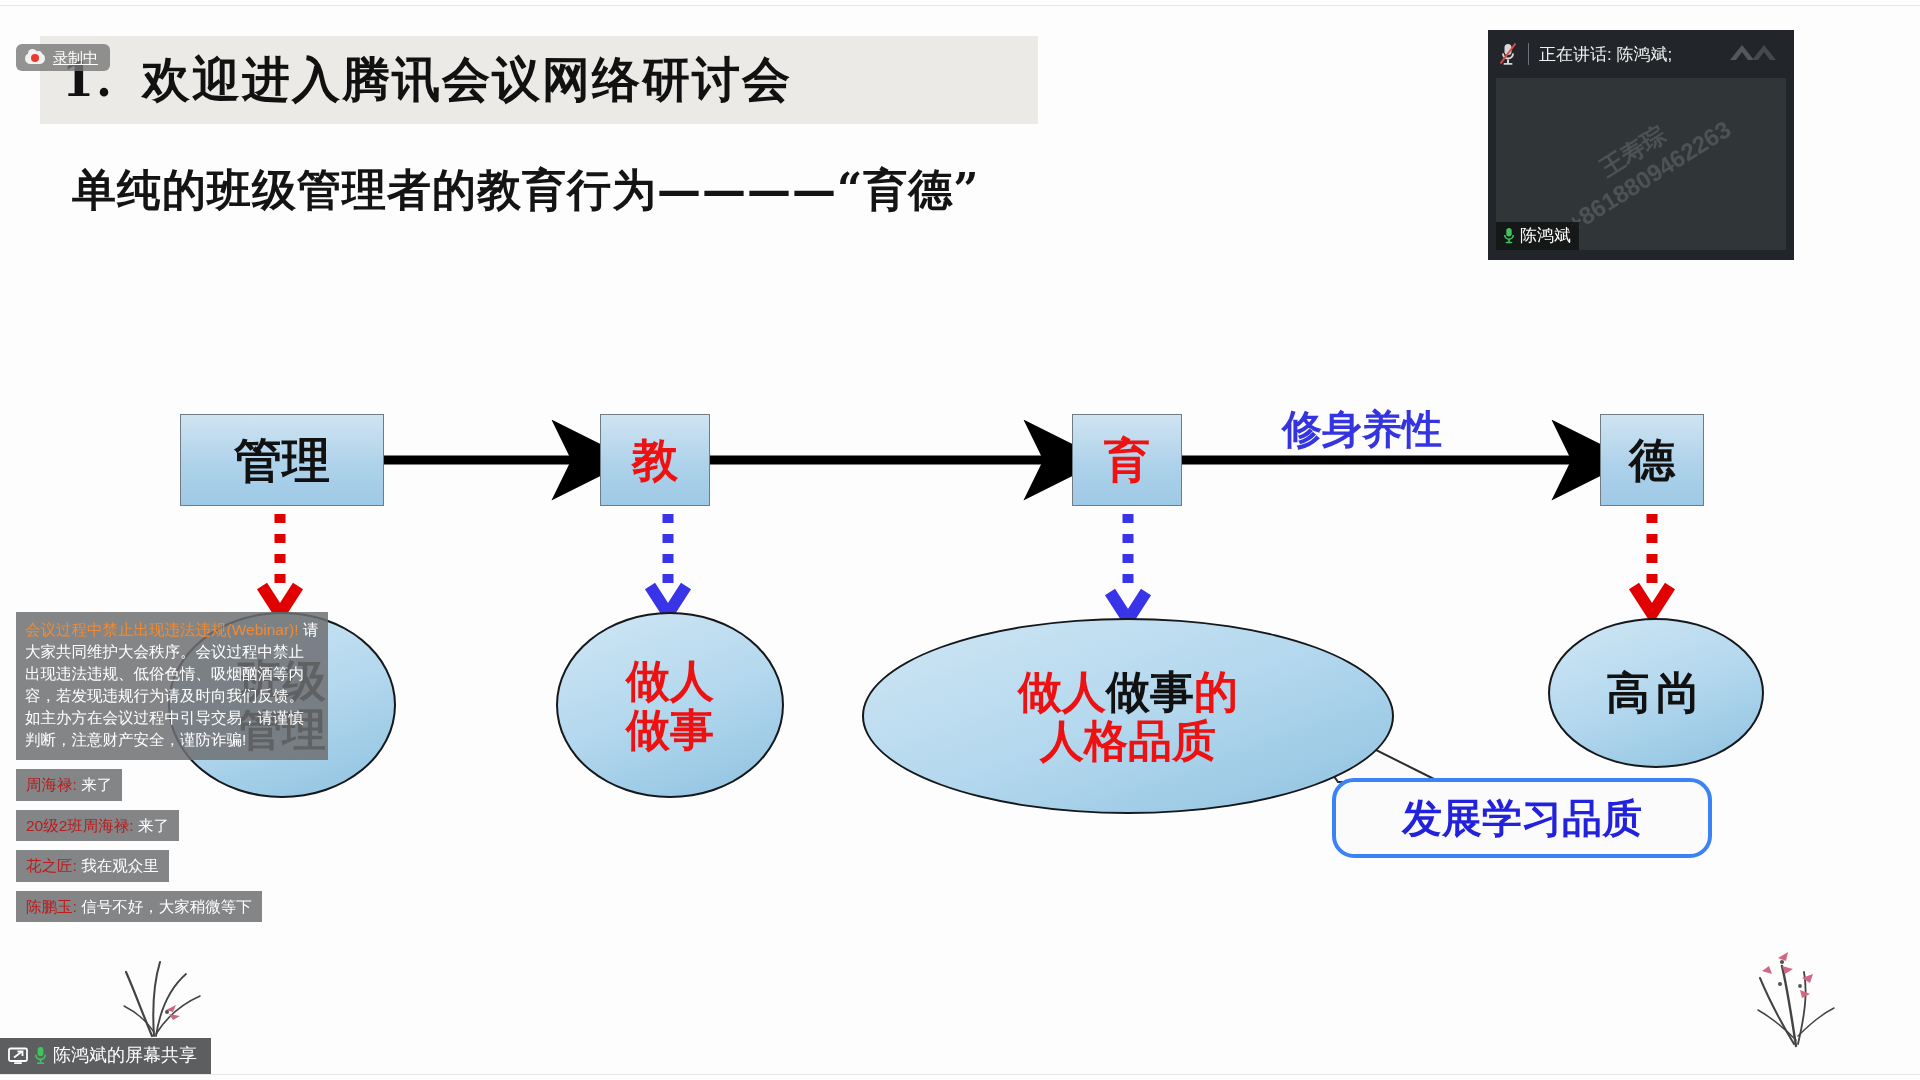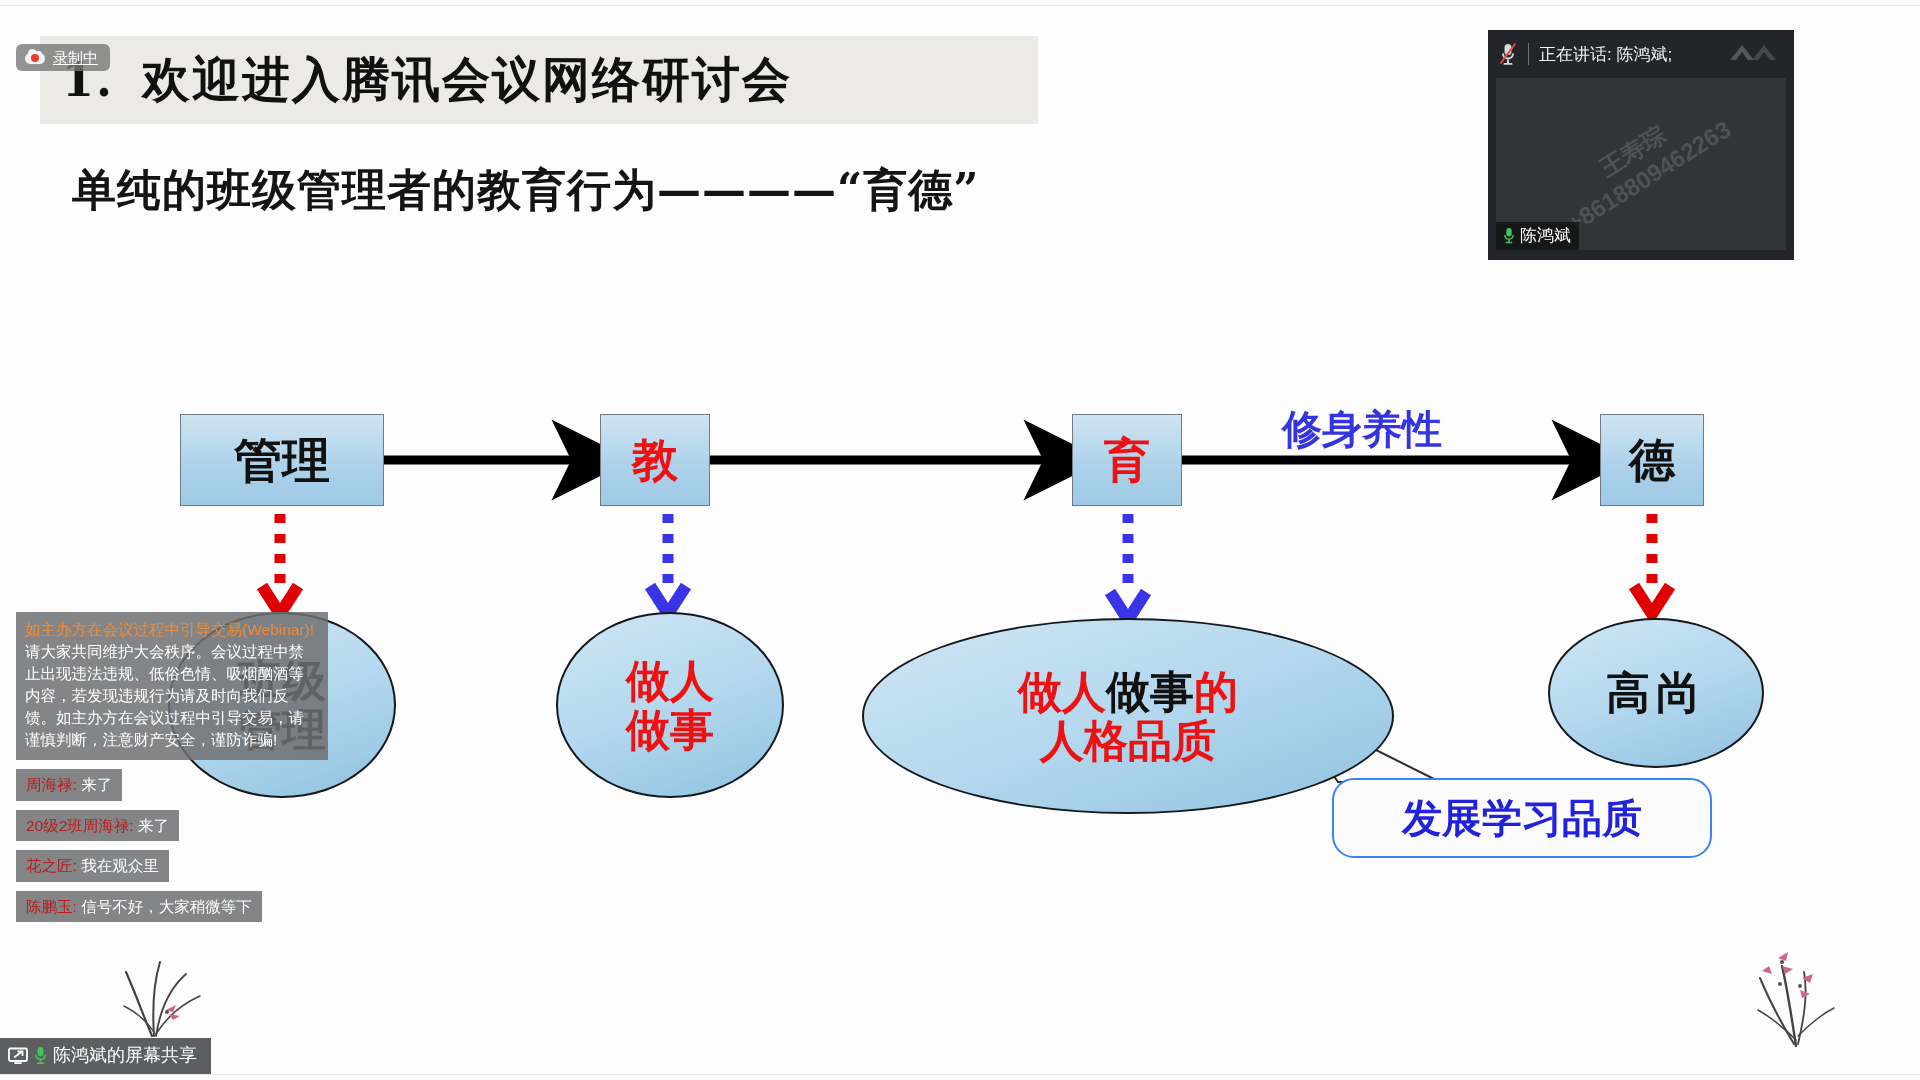--- a/index.html
+++ b/index.html
@@ -60,21 +60,21 @@
   .node-ellipse .ln{line-height:1.12;white-space:nowrap;}
 
   .flow-label{
     position:absolute;
     font-family:"DejaVu Serif","Liberation Serif",serif;
     font-weight:bold;font-size:40px;color:#3434e0;white-space:nowrap;
   }
 
   .callout{
     position:absolute;
-    border:2px solid #3b82f6;border-radius:22px;background:#fbfbfb;
+    border:4px solid #3b82f6;border-radius:22px;background:#fbfbfb;
     display:flex;align-items:center;justify-content:center;
     font-family:"DejaVu Serif","Liberation Serif",serif;
     font-weight:bold;font-size:40px;color:#2222dd;
     box-sizing:border-box;white-space:nowrap;
   }
 
   svg.overlay{position:absolute;left:0;top:0;width:1920px;height:1080px;pointer-events:none;}
 
   
   .orchid{position:absolute;opacity:.95;}
@@ -327,21 +327,21 @@
             <rect x="3.6" y="14.8" width="6.8" height="1.5" rx="0.7"></rect>
           </g>
         </svg>
         <span>陈鸿斌</span>
       </div>
     </div>
   </div>
 
   <div class="chat">
     <div class="chat-note">
-      <span class="hl">如主办方在会议过程中引导交易(Webinar)!</span>
+      <span class="hl">会议过程中禁止出现违法违规(Webinar)!</span>
       <span>请大家共同维护大会秩序。会议过程中禁止出现违法违规、低俗色情、吸烟酗酒等内容，若发现违规行为请及时向我们反馈。如主办方在会议过程中引导交易，请谨慎判断，注意财产安全，谨防诈骗!</span>
     </div>
 
     <div><span class="chat-msg">
       <span class="who">周海禄:</span>
       <span>来了</span>
     </span></div>
 
     <div><span class="chat-msg">
       <span class="who">20级2班周海禄:</span>

